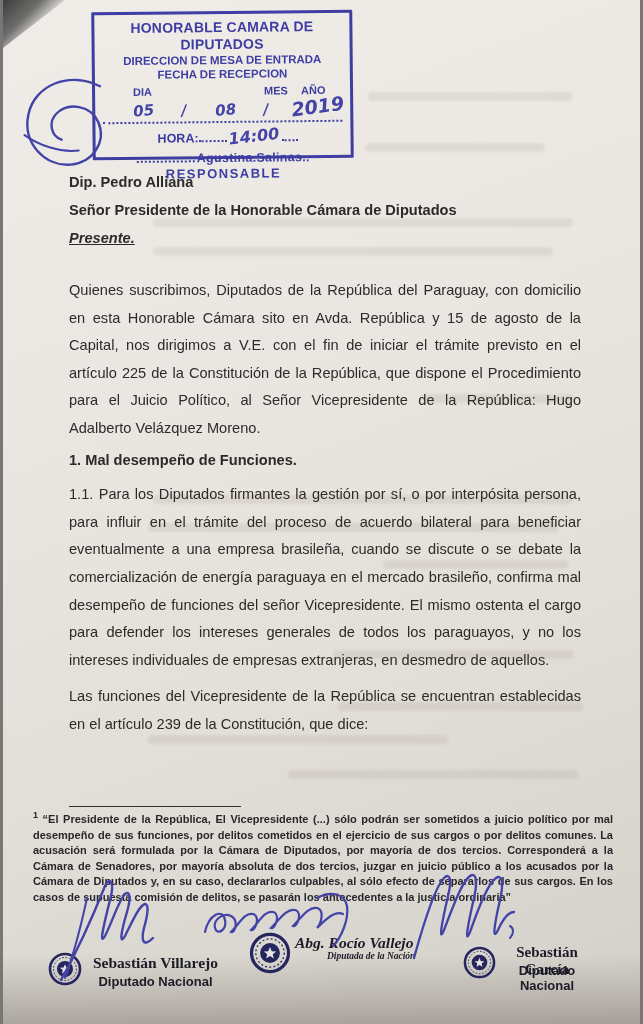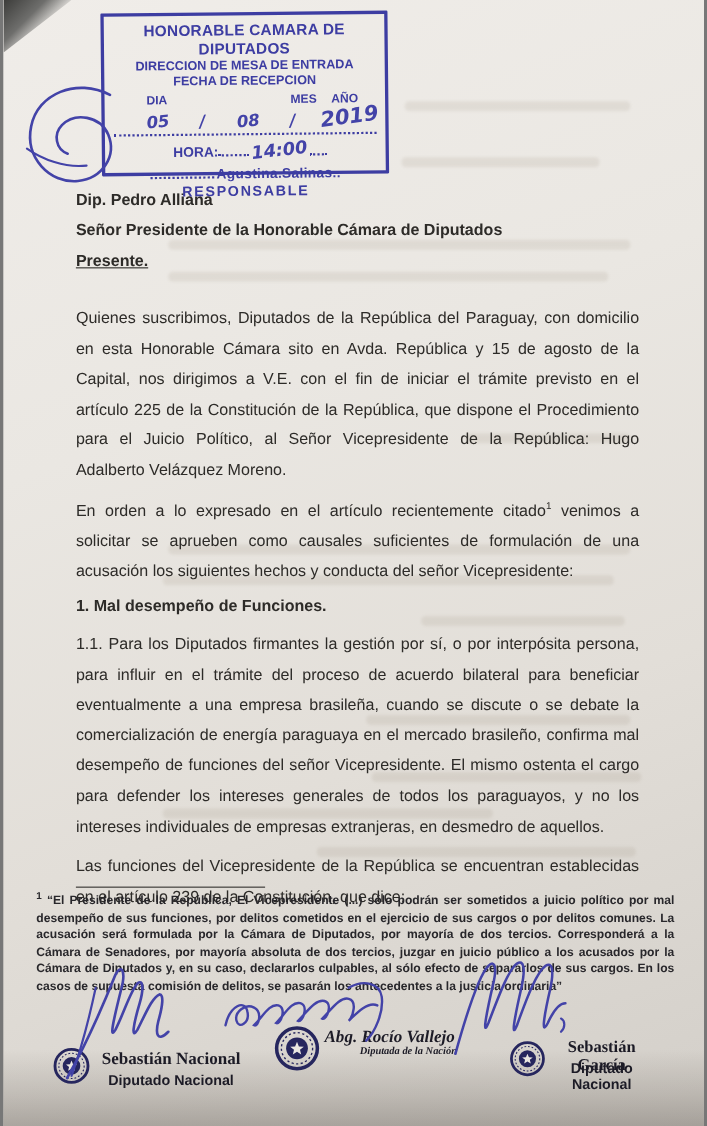--- a/index.html
+++ b/index.html
@@ -66,21 +66,21 @@
   .date-line{
     position:absolute;right:66px;top:120px;z-index:2;
     font-size:15px;font-weight:bold;
   }
   .letter-body{
     position:absolute;left:66px;top:168px;width:512px;z-index:2;
     font-size:14.6px;line-height:27.6px;
   }
   .letter-body p{margin:0;text-align:justify;}
   .addr{font-weight:bold;line-height:28px;text-align:left !important;}
-  .addr-presente{text-decoration:underline;}
+  .addr-presente{text-decoration:underline;font-style:italic;}
   .p1{margin-top:25px !important;}
   .p2{margin-top:9px !important;}
   .h1{margin-top:4px !important;font-weight:bold;text-align:left !important;}
   .p3{margin-top:7px !important;}
   .p4{margin-top:9px !important;}
   sup.fn{font-size:9px;vertical-align:super;line-height:0;}
   .fn-rule{
     position:absolute;left:66px;top:806px;width:172px;height:0;
     border-top:1.6px solid #33312e;z-index:2;
   }
@@ -173,21 +173,20 @@
   </div>
 
 
   <div class="letter-body">
     <p class="addr">Dip. Pedro Alliana</p>
     <p class="addr">Señor Presidente de la Honorable Cámara de Diputados</p>
     <p class="addr"><span class="addr-presente">Presente.</span></p>
 
     <p class="p1">Quienes suscribimos, Diputados de la República del Paraguay, con domicilio en esta Honorable Cámara sito en Avda. República y 15 de agosto de la Capital, nos dirigimos a V.E. con el fin de iniciar el trámite previsto en el artículo 225 de la Constitución de la República, que dispone el Procedimiento para el Juicio Político, al Señor Vicepresidente de la República: Hugo Adalberto Velázquez Moreno.</p>
 
-    <p class="p2"><span>En orden a lo expresado en el artículo recientemente citado</span><sup class="fn">1</sup><span> venimos a solicitar se aprueben como causales suficientes de formulación de una acusación los siguientes hechos y conducta del señor Vicepresidente:</span></p>
 
     <p class="h1">1. Mal desempeño de Funciones.</p>
 
     <p class="p3">1.1. Para los Diputados firmantes la gestión por sí, o por interpósita persona, para influir en el trámite del proceso de acuerdo bilateral para beneficiar eventualmente a una empresa brasileña, cuando se discute o se debate la comercialización de energía paraguaya en el mercado brasileño, confirma mal desempeño de funciones del señor Vicepresidente. El mismo ostenta el cargo para defender los intereses generales de todos los paraguayos, y no los intereses individuales de empresas extranjeras, en desmedro de aquellos.</p>
 
     <p class="p4">Las funciones del Vicepresidente de la República se encuentran establecidas en el artículo 239 de la Constitución, que dice:</p>
   </div>
 
   <div class="fn-rule"></div>
   <div class="footnote"><sup class="fn">1</sup><span> “El Presidente de la República, El Vicepresidente (...) sólo podrán ser sometidos a juicio político por mal desempeño de sus funciones, por delitos cometidos en el ejercicio de sus cargos o por delitos comunes. La acusación será formulada por la Cámara de Diputados, por mayoría de dos tercios. Corresponderá a la Cámara de Senadores, por mayoría absoluta de dos tercios, juzgar en juicio público a los acusados por la Cámara de Diputados y, en su caso, declararlos culpables, al sólo efecto de separarlos de sus cargos. En los casos de supuesta comisión de delitos, se pasarán los antecedentes a la justicia ordinaria”</span></div>
@@ -217,21 +216,21 @@
     <circle cx="17" cy="17" r="8" fill="#26265e"></circle>
     <path d="M17 12.2 L18.4 15.6 L22 15.8 L19.2 18 L20.1 21.5 L17 19.5 L13.9 21.5 L14.8 18 L12 15.8 L15.6 15.6 Z" fill="#e9e6e1"></path>
   </svg>
   <svg class="seal seal-right" width="33" height="33" viewBox="0 0 34 34">
     <circle cx="17" cy="17" r="15" fill="none" stroke="#26265e" stroke-width="2.6"></circle>
     <circle cx="17" cy="17" r="11.5" fill="none" stroke="#26265e" stroke-width="1" stroke-dasharray="1.6 1.8"></circle>
     <circle cx="17" cy="17" r="8" fill="#26265e"></circle>
     <path d="M17 12.2 L18.4 15.6 L22 15.8 L19.2 18 L20.1 21.5 L17 19.5 L13.9 21.5 L14.8 18 L12 15.8 L15.6 15.6 Z" fill="#e9e6e1"></path>
   </svg>
 
-  <div class="sig-name name-left">Sebastián Nacional</div>
+  <div class="sig-name name-left">Sebastián Villarejo</div>
   <div class="sig-title title-left">Diputado Nacional</div>
 
   <div class="sig-name name-center">Abg. Rocío Vallejo</div>
   <div class="title-center">Diputada de la Nación</div>
 
   <div class="sig-name name-right">Sebastián García</div>
   <div class="sig-title title-right">Diputado Nacional</div>
 
 </div>
 

